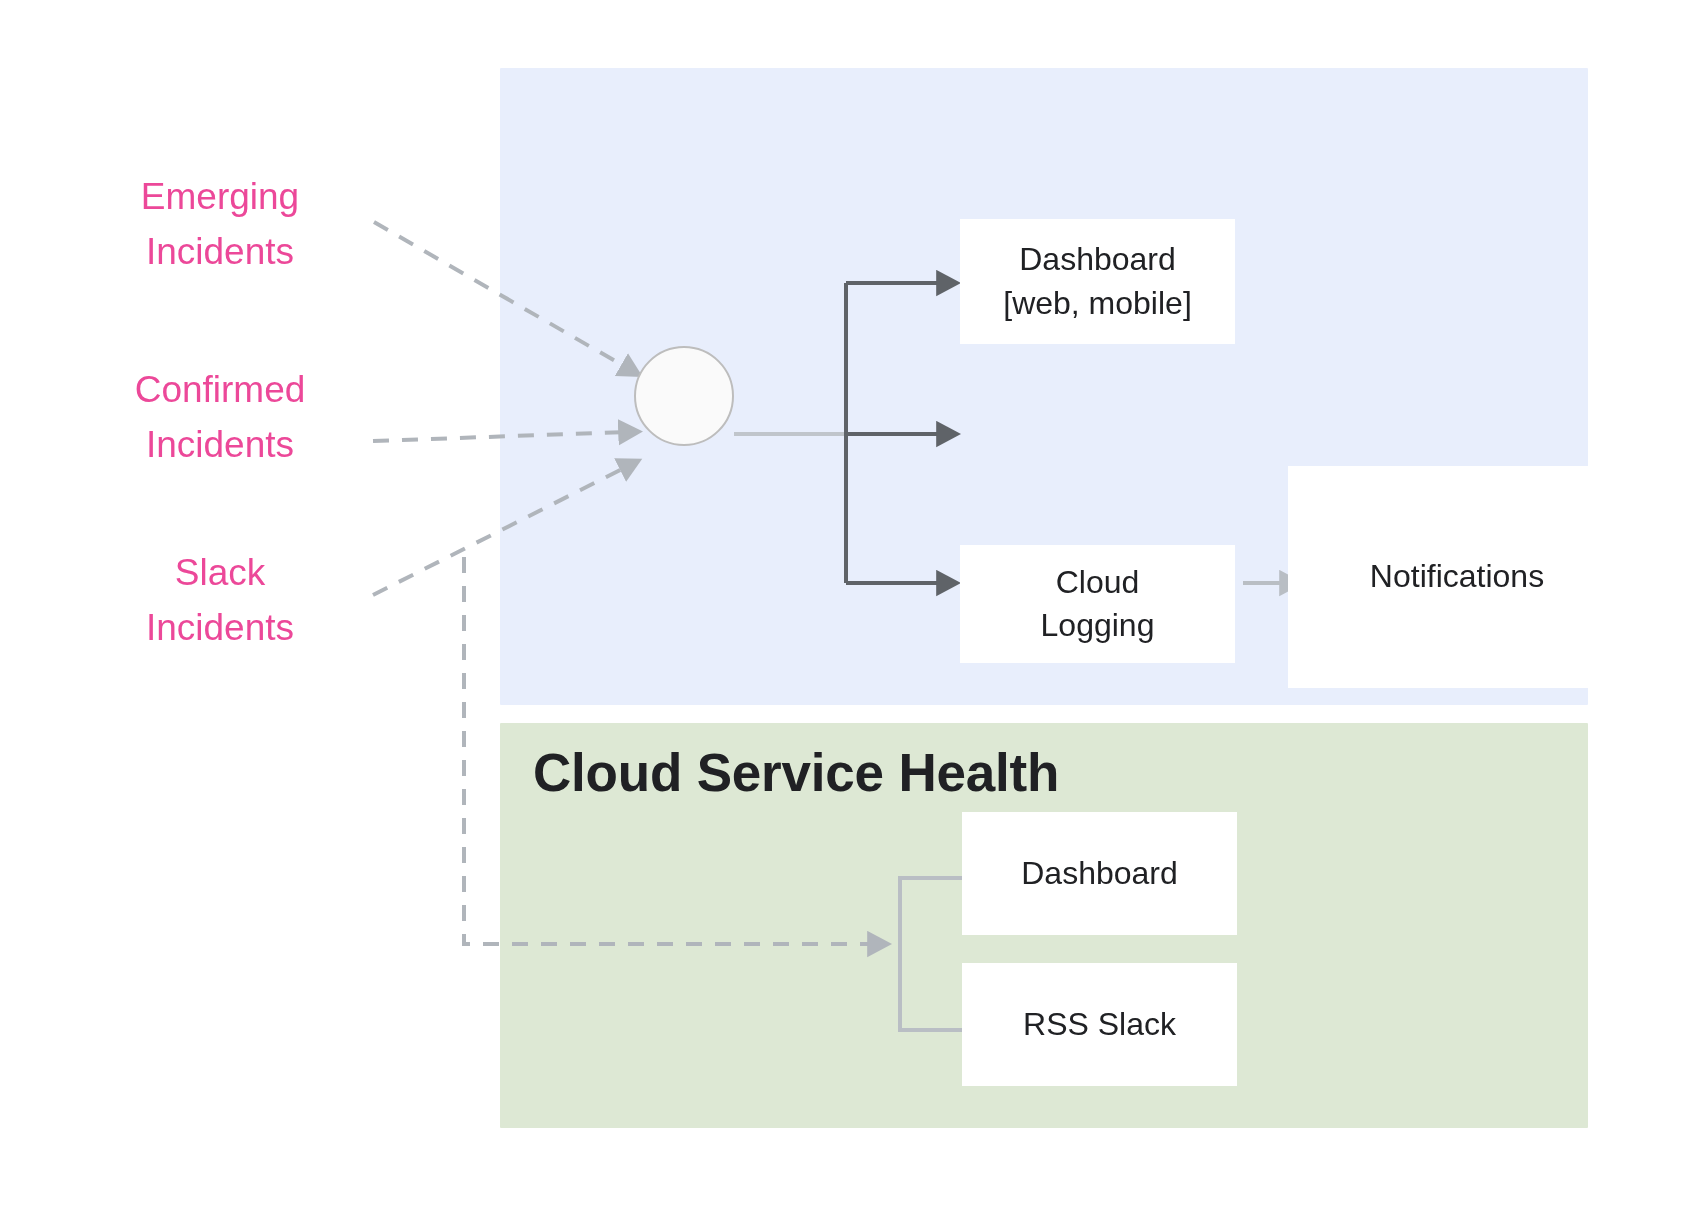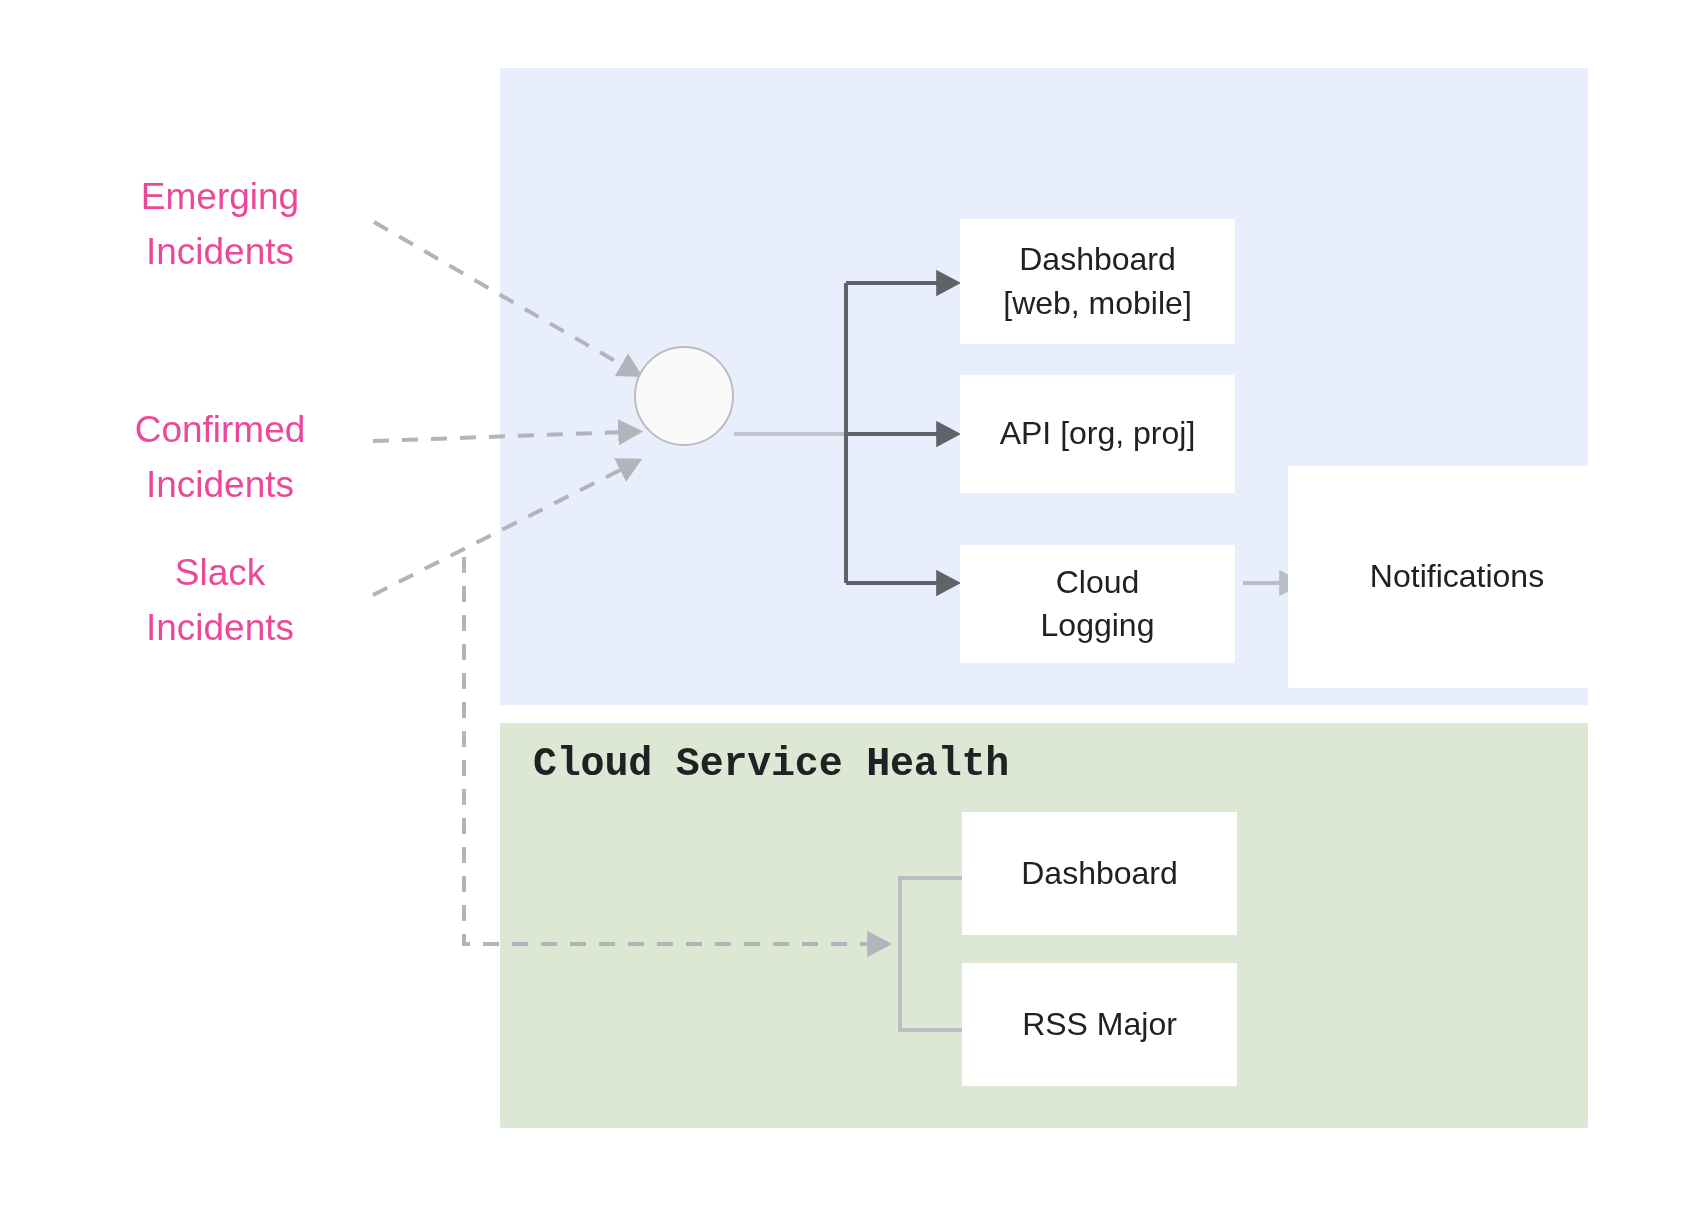--- a/index.html
+++ b/index.html
@@ -126,52 +126,49 @@
     <path d="M 846,283 L 945,283" fill="none" stroke="#5f6368" stroke-width="4" marker-end="url(#ah-solid)"></path>
     <path d="M 846,434 L 945,434" fill="none" stroke="#5f6368" stroke-width="4" marker-end="url(#ah-solid)"></path>
     <path d="M 846,583 L 945,583" fill="none" stroke="#5f6368" stroke-width="4" marker-end="url(#ah-solid)"></path>
 
     <path d="M 1243,583 L 1288,583" fill="none" stroke="#b9bec4" stroke-width="4" marker-end="url(#ah-light)"></path>
 
     <path d="M 962,878 L 900,878 L 900,1030 L 962,1030" fill="none" stroke="#b9bec4" stroke-width="4"></path>
   </svg>
 
 
-  <div class="panel-title" style="left:533px; top:742px; font-size:40px;font-family:Liberation Mono, monospace;">Cloud Service Health</div>
+  <div class="panel-title" style="left:533px; top:742px; font-size:53px;">Cloud Service Health</div>
 
   <div class="src-label" style="left:60px; top:170px; width:320px;">Emerging
 Incidents</div>
 
-  <div class="src-label" style="left:60px; top:363px; width:320px;margin-top:40px;">Confirmed
+  <div class="src-label" style="left:60px; top:363px; width:320px;">Confirmed
 Incidents</div>
 
   <div class="src-label" style="left:60px; top:546px; width:320px;">Slack
 Incidents</div>
 
   <div class="hub" style="left:634px; top:346px; width:100px; height:100px;"></div>
 
   <div class="node-box" style="left:960px; top:219px; width:275px; height:125px; flex-direction:column;">
     <span class="node-title">Dashboard</span>
     <span class="node-title">[web, mobile]</span>
   </div>
 
-  <div class="node-box" style="left:960px; top:375px; width:275px; height:118px; flex-direction:column;">
-    <span class="node-title">API [org, proj]</span>
-  </div>
 
   <div class="node-box" style="left:960px; top:512px; width:275px; height:118px; flex-direction:column;margin-top:33px;">
     <span class="node-title">Cloud</span>
     <span class="node-title">Logging</span>
   </div>
 
   <div class="node-box" style="left:1288px; top:466px; width:338px; height:222px; flex-direction:column;">
     <span class="node-title">Notifications</span>
   </div>
 
   <div class="node-box" style="left:962px; top:812px; width:275px; height:123px; flex-direction:column;">
     <span class="node-title">Dashboard</span>
   </div>
 
   <div class="node-box" style="left:962px; top:963px; width:275px; height:123px; flex-direction:column;">
-    <span class="node-title">RSS Major</span>
+    <span class="node-title">RSS Slack</span>
   </div>
 
 </div>
 
 </body></html>

